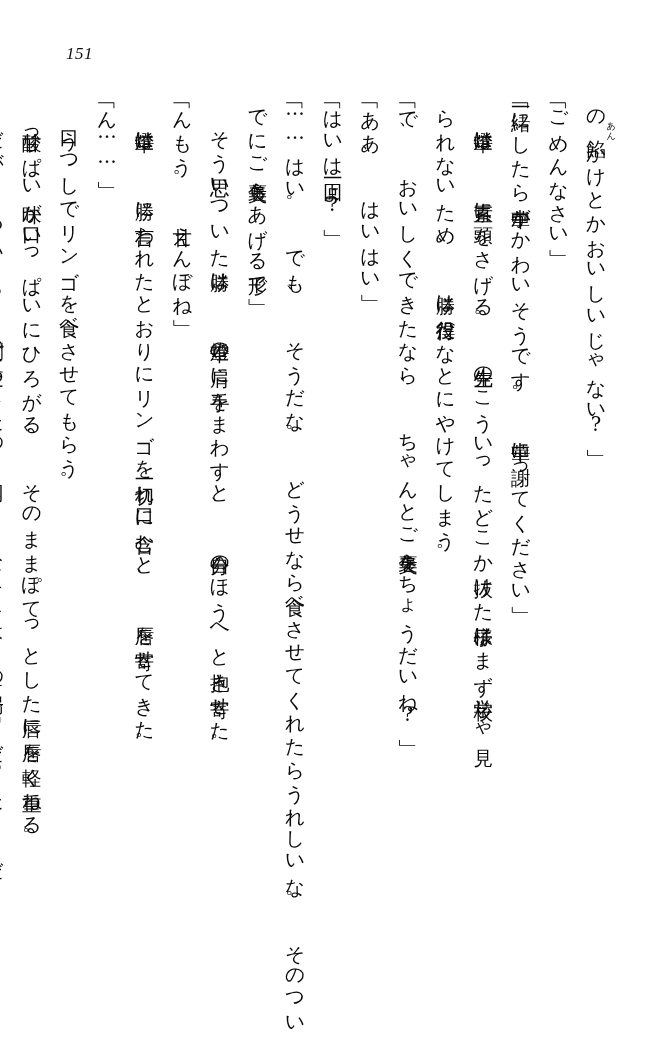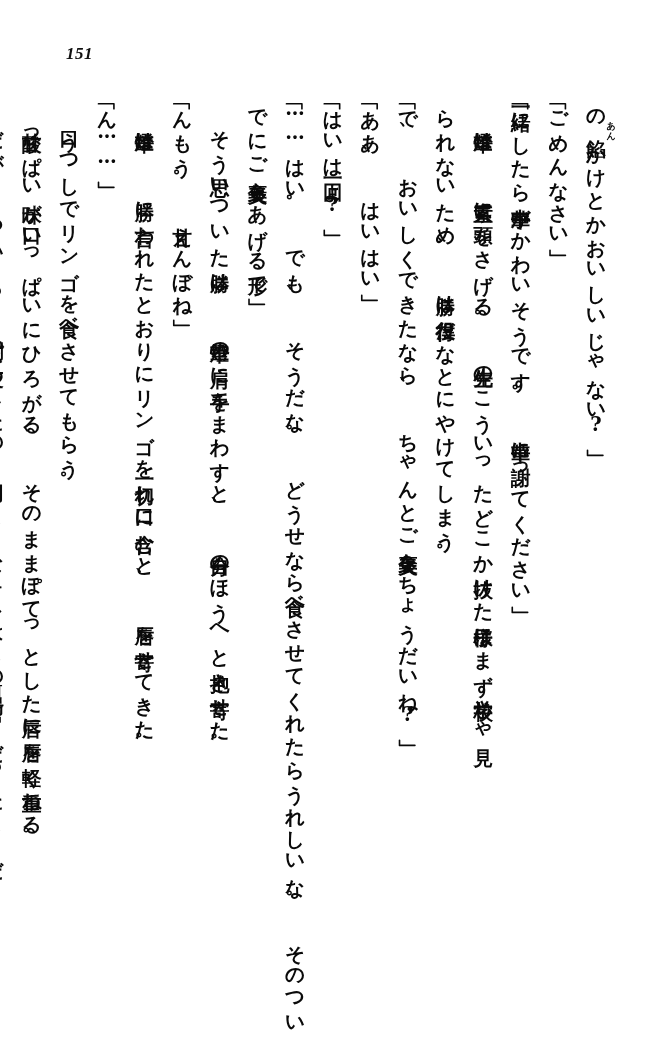--- a/index.html
+++ b/index.html
@@ -13,21 +13,20 @@
     overflow: hidden;
     font-family: "Liberation Serif", "DejaVu Serif", serif;
     color: #000000;
   }
   .page {
     position: relative;
     width: 668px;
     height: 1050px;
     background: #ffffff;
     box-sizing: border-box;
-    font-weight: bold;
   }
   .page-number {
     position: absolute;
     top: 44px;
     left: 66px;
     font-size: 17px;
     font-family: "Liberation Serif", "DejaVu Serif", serif;
     font-style: italic;
     letter-spacing: 0.5px;
     color: #111111;

